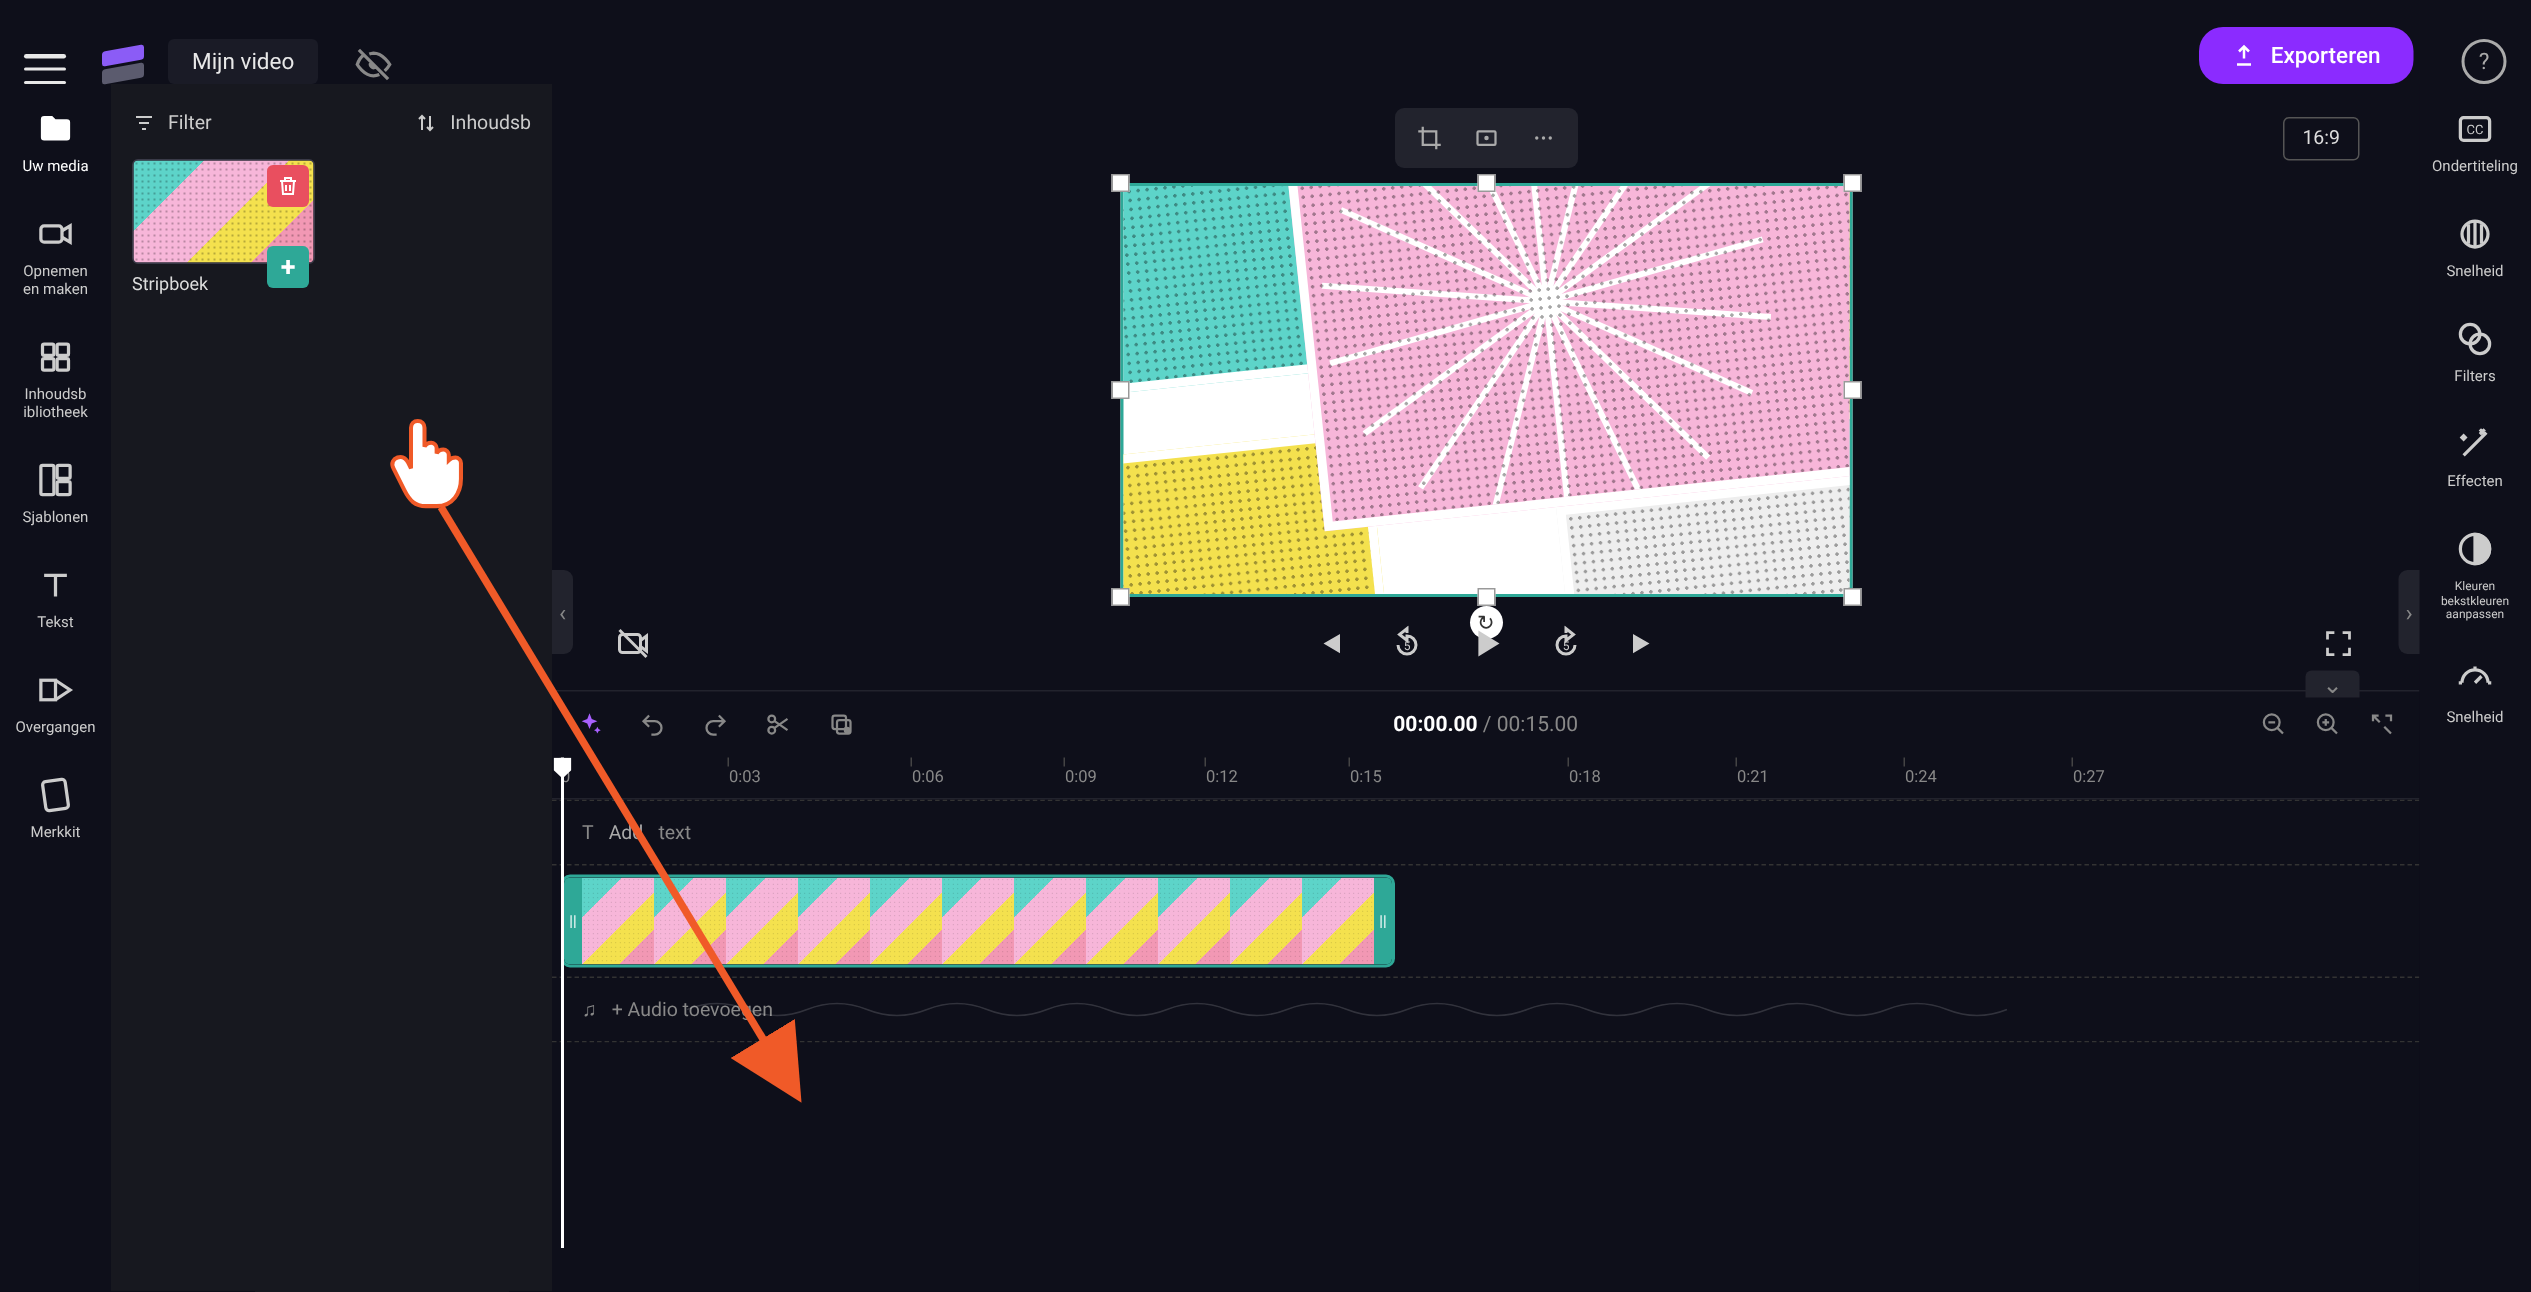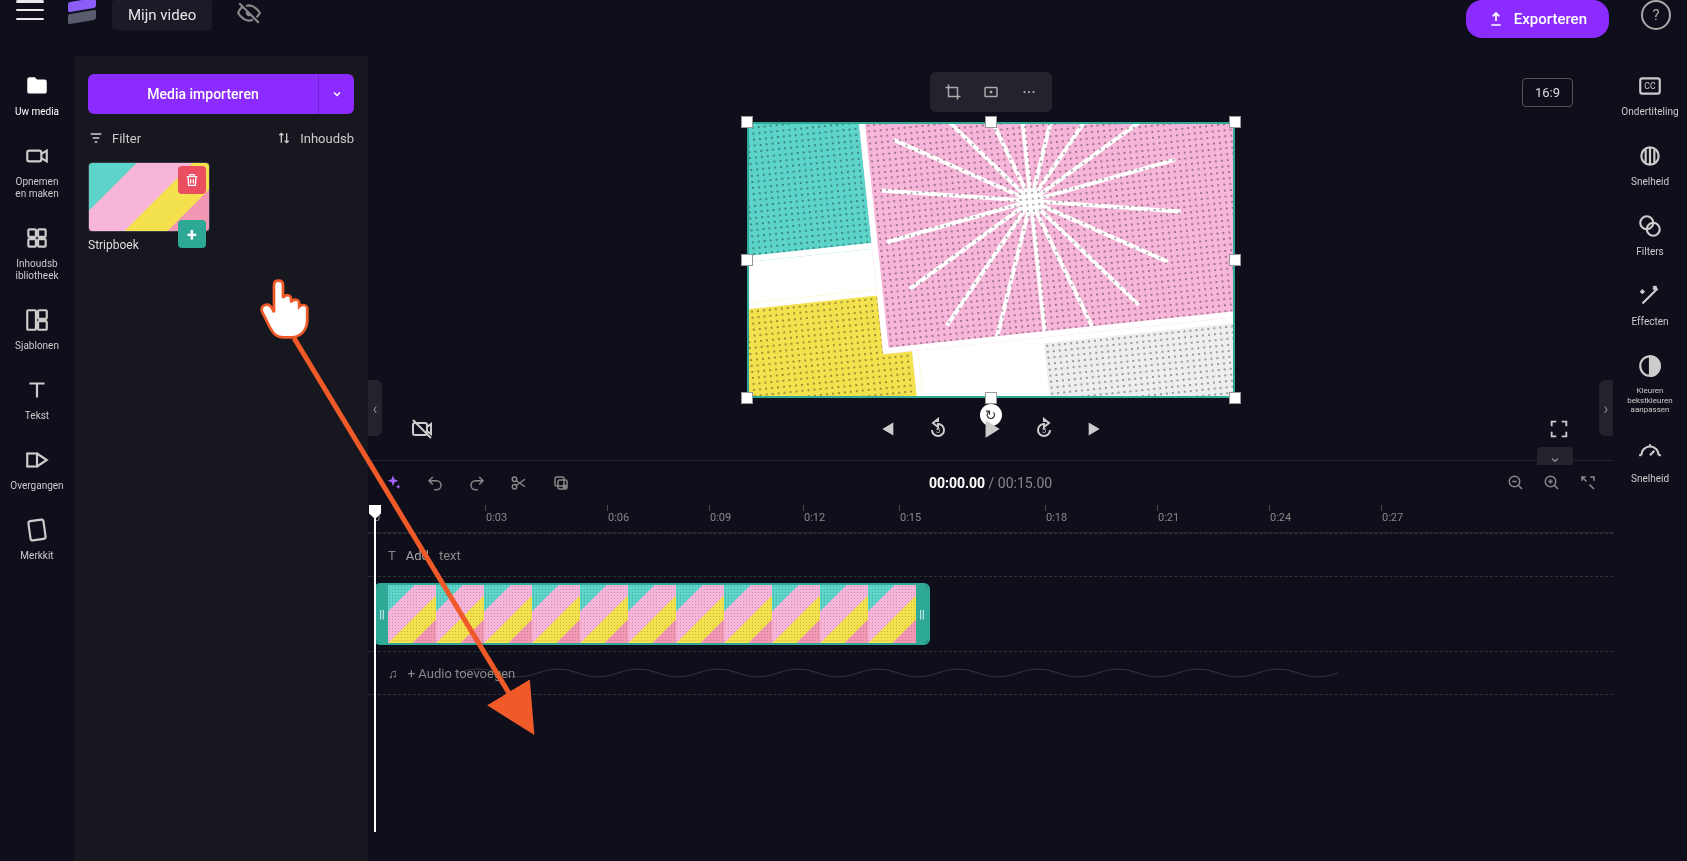--- a/index.html
+++ b/index.html
@@ -1,18 +1,18 @@
 <!DOCTYPE html>
 <html><head>
 <meta charset="utf-8">
 <style>
 * { margin: 0; padding: 0; box-sizing: border-box; font-family: -apple-system, BlinkMacSystemFont, "Segoe UI", Roboto, sans-serif; }
 body { background: #0e0f1a; color: #e8e8e8; width: 1687px; height: 861px; overflow: hidden; display: flex; flex-direction: column; }
 
-.topbar { height: 56px; display: flex; align-items: flex-start; padding: 0 16px; gap: 16px; }
+.topbar { height: 56px; display: flex; align-items: flex-end; padding: 0 16px; gap: 16px; }
 .hamburger { width: 28px; height: 20px; display: flex; flex-direction: column; justify-content: space-between; cursor: pointer; }
 .hamburger span { height: 2.5px; background: #e8e8e8; border-radius: 2px; }
 .logo-icon { width: 28px; height: 24px; position: relative; margin-left: 8px; }
 .logo-icon::before, .logo-icon::after { content: ""; position: absolute; width: 28px; height: 10px; border-radius: 2px; transform: skewY(-10deg); }
 .logo-icon::before { background: #8b5cf6; top: 0; }
 .logo-icon::after { background: #5b5b6e; top: 12px; }
 .project-title { background: #1a1b26; padding: 6px 16px; border-radius: 4px; font-size: 15px; }
 .eye-off { width: 26px; height: 26px; color: #888; margin-left: 8px; }
 .spacer { flex: 1; }
 .export-btn { background: #8b2bff; color: #fff; padding: 10px 22px; border-radius: 16px; border: none; font-size: 15px; font-weight: 500; display: flex; align-items: center; gap: 10px; cursor: pointer; }
@@ -194,28 +194,20 @@
       <div class="rail-icon">
           <svg viewBox="0 0 24 24" width="26" height="26" fill="none" stroke="currentColor" stroke-width="2">
             <rect x="5" y="3" width="14" height="18" rx="2" transform="rotate(-8 12 12)"></rect>
           </svg>
         </div>
       <div class="rail-label">Merkkit</div>
     </div>
   </div>
 
   <div class="media-panel">
-    <div class="import-row">
-      <button class="import-btn">Media importeren</button>
-      <button class="import-dd">
-        <svg width="12" height="12" viewBox="0 0 24 24" fill="none" stroke="currentColor" stroke-width="3">
-            <path d="M6 9l6 6 6-6"></path>
-          </svg>
-      </button>
-    </div>
     <div class="filter-row">
       <div class="filter-btn">
         <svg width="16" height="16" viewBox="0 0 24 24" fill="none" stroke="currentColor" stroke-width="2">
             <path d="M4 6h16M7 12h10M10 18h4"></path>
           </svg>
         <span>Filter</span>
       </div>
       <div class="sort-btn">
         <svg width="16" height="16" viewBox="0 0 24 24" fill="none" stroke="currentColor" stroke-width="2">
             <path d="M8 5v14M5 8l3-3 3 3M16 19V5M13 16l3 3 3-3"></path>

